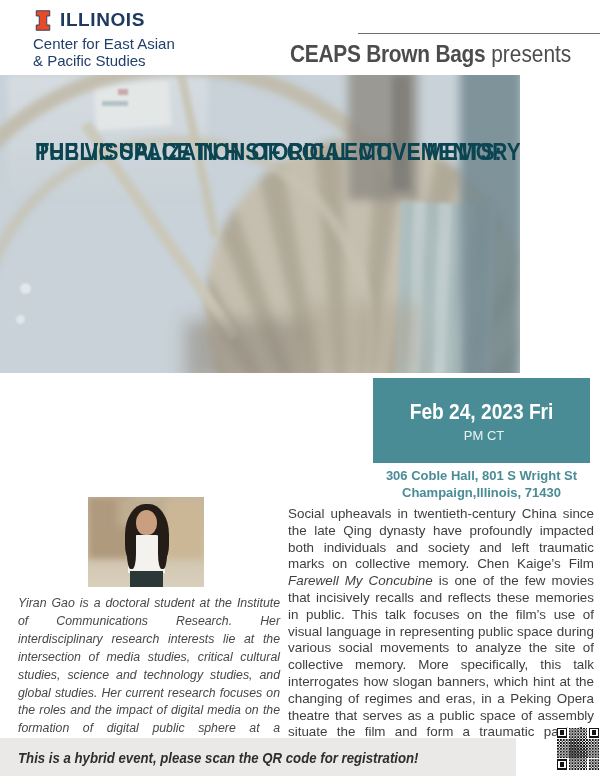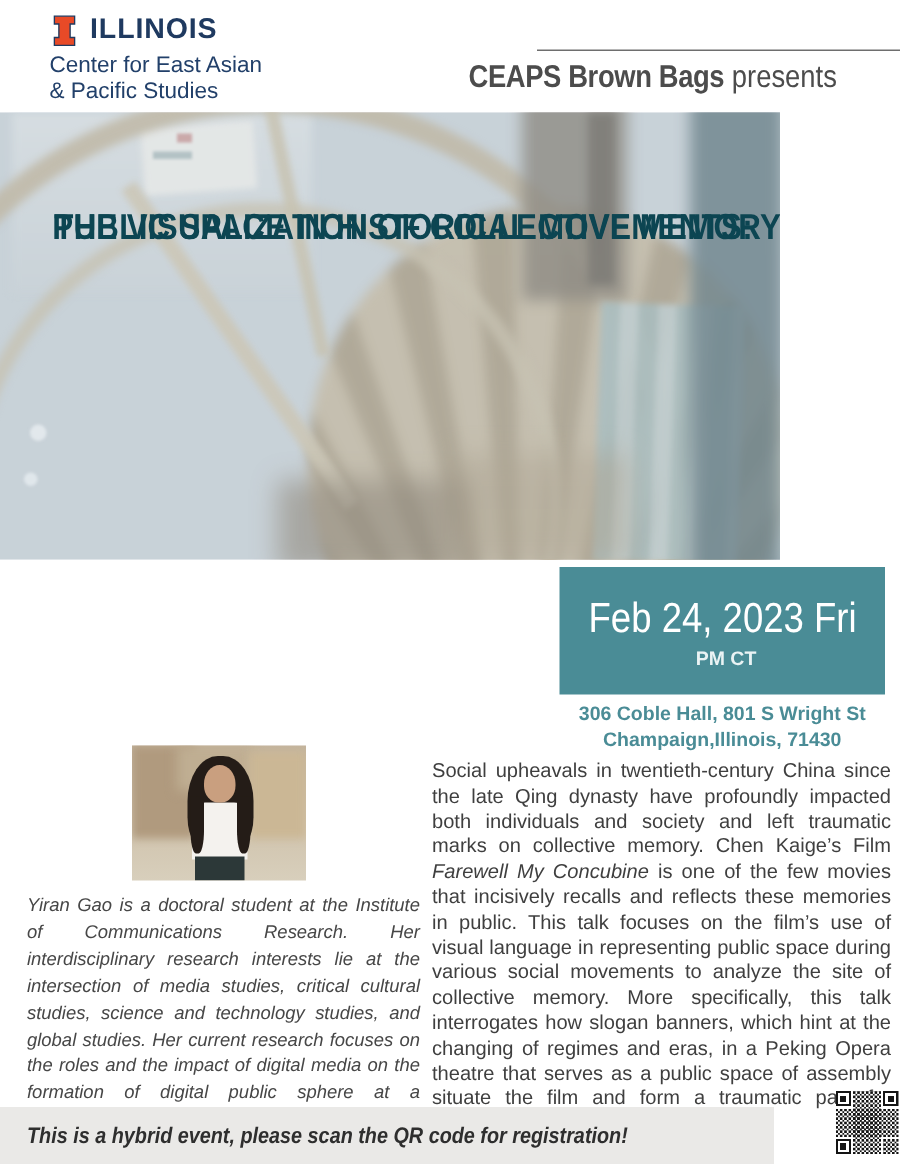--- a/index.html
+++ b/index.html
@@ -8,21 +8,21 @@
   .cx{display:inline-block;transform:scaleX(.87);transform-origin:center;white-space:nowrap;}
   .cxl{display:inline-block;transform:scaleX(.88);transform-origin:left;white-space:nowrap;}
 
   
   .header{position:absolute;top:0;left:0;width:600px;height:75px;background:#fff;}
   .logo-row{position:absolute;top:9px;left:33px;display:flex;align-items:center;gap:7px;}
   .block-i{width:20px;height:21px;display:block;}
   .wordmark{font-size:19px;font-weight:bold;color:#1F3A60;letter-spacing:.6px;}
   .unit{position:absolute;top:35px;left:33px;font-size:15px;line-height:17px;color:#22406A;}
   .series-rule{position:absolute;top:33px;left:358px;right:0;height:1px;background:#6e6e6e;}
-  .series{position:absolute;top:40px;right:24px;font-size:21px;color:#4c4c4c;text-align:right;}
+  .series{position:absolute;top:40px;right:8px;font-size:24px;color:#4c4c4c;text-align:right;}
   .series b{font-weight:bold;letter-spacing:-.3px;}
   .series .lite{font-weight:normal;}
 
   
   .hero{position:absolute;top:75px;left:0;width:520px;height:298px;background:#c7d0d7;overflow:hidden;}
   .hero *{position:absolute;}
   .h-shelf{left:8px;top:0;width:200px;height:120px;background:linear-gradient(180deg,#dde2e6,#c9d1d7);filter:blur(3px);}
   .h-card{left:95px;top:8px;width:75px;height:45px;background:rgba(246,244,239,.9);transform:rotate(-4deg);filter:blur(2px);}
   .h-mark{left:118px;top:14px;width:10px;height:6px;background:rgba(170,60,60,.55);filter:blur(1px);}
   .h-mark2{left:102px;top:26px;width:26px;height:5px;background:rgba(70,110,120,.45);filter:blur(1px);}
@@ -48,24 +48,24 @@
   .h-wash{left:0;top:0;width:100%;height:100%;background:rgba(203,212,219,.38);}
   .hero-title{left:0;top:60px;width:556px;text-align:center;z-index:5;
               font-weight:bold;font-size:24px;line-height:33px;color:#0C4552;letter-spacing:.2px;}
 
   
   .speaker-block{position:absolute;left:10px;top:377px;width:280px;text-align:center;color:#4A8C96;}
   .speaker-name{font-size:27px;font-weight:bold;margin-bottom:7px;}
   .speaker-sub{font-size:15px;font-weight:bold;line-height:22px;}
   .event-box{position:absolute;left:373px;top:378px;width:217px;height:85px;background:#4A8C96;
              display:flex;flex-direction:column;align-items:center;justify-content:center;gap:3px;color:#fff;}
-  .event-date{font-size:28px;font-weight:normal;}
+  .event-date{font-size:22px;font-weight:bold;}
   .event-time-row{display:flex;align-items:baseline;}
   .event-time{font-size:24px;font-weight:bold;}
-  .event-suffix{font-size:13px;font-weight:bold;color:#eaf3f4;margin-left:5px;}
+  .event-suffix{font-size:13px;font-weight:normal;color:#eaf3f4;margin-left:5px;}
   .venue{position:absolute;left:373px;top:467px;width:217px;text-align:center;
          color:#4A8C96;font-weight:bold;font-size:13px;line-height:17px;}
 
   
   .photo{position:absolute;left:88px;top:497px;width:116px;height:90px;overflow:hidden;
          background:linear-gradient(180deg,#c3b49e 0%,#cfc2ab 55%,#d8cfbc 100%);}
   .photo *{position:absolute;}
   .p-bld1{left:0;top:0;width:42px;height:62px;background:#b09a7e;filter:blur(3px);}
   .p-bld2{left:78px;top:4px;width:38px;height:58px;background:#cbb795;filter:blur(3px);}
   .p-bld3{left:30px;top:0;width:50px;height:30px;background:#bfae92;filter:blur(4px);}

